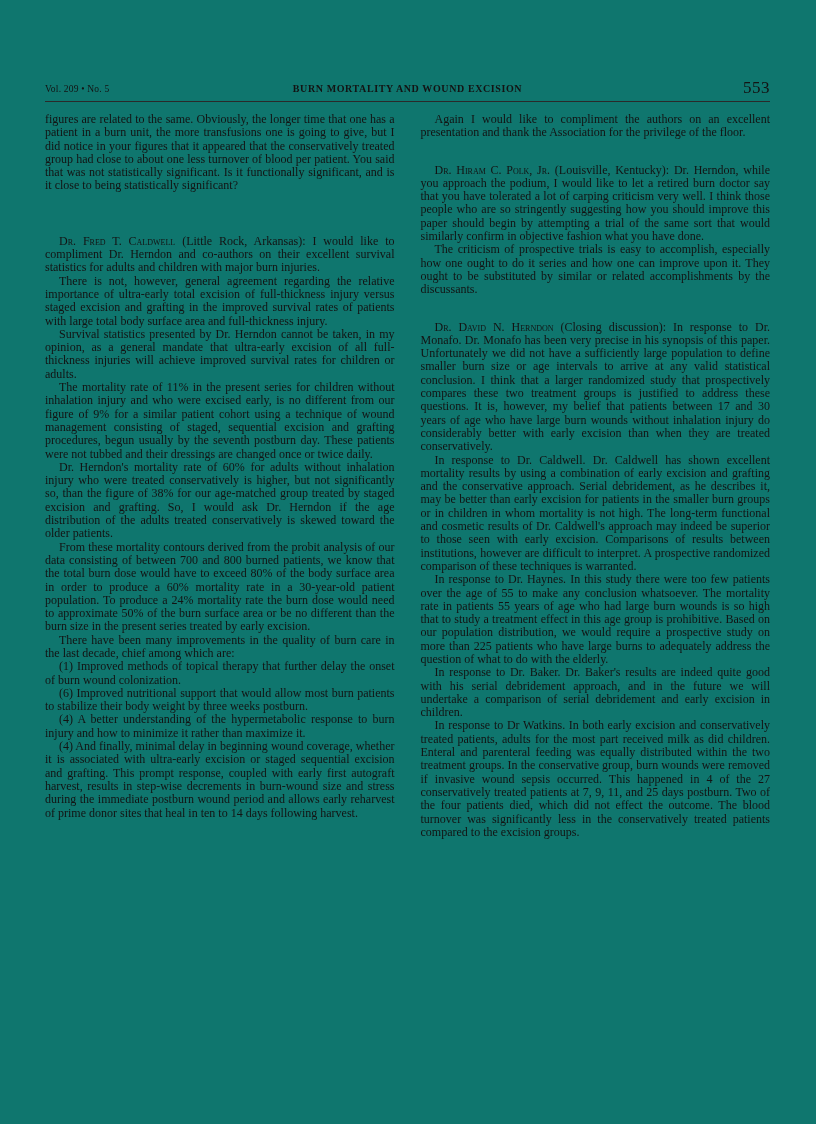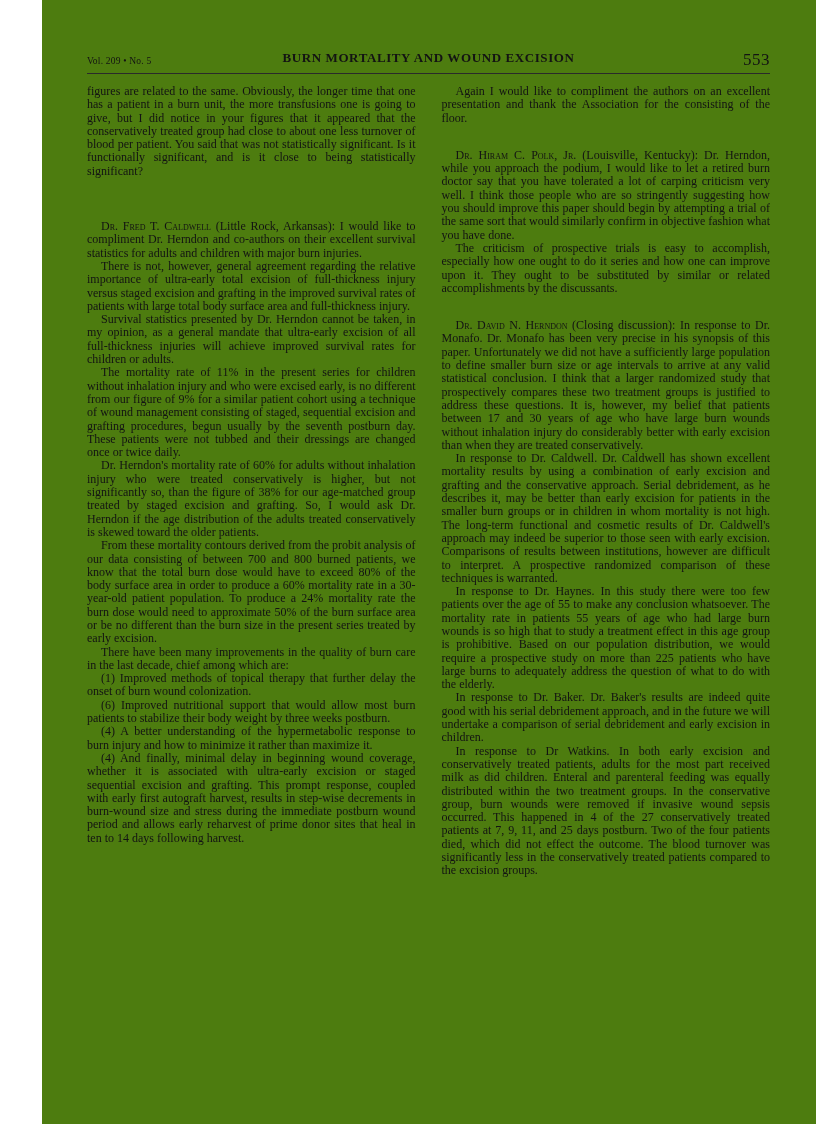--- a/index.html
+++ b/index.html
@@ -6,36 +6,35 @@
   html, body { background: #ffffff; }
   body {
     width: 816px; height: 1124px;
     font-family: "Liberation Serif", "DejaVu Serif", serif;
     color: #131313;
     position: relative;
     overflow: hidden;
   }
   .page {
     position: absolute; inset: 0;
-    background: #4d7c0f;
-    padding: 48px 46px 0 45px;
-    margin-left: 42px;
+    background: #0f766e;
+    padding: 76px 46px 0 45px;
   }
   .header {
     position: relative;
     height: 22px;
   }
   .vol-info {
     position: absolute; left: 0; bottom: 4px;
     font-size: 9.5px; letter-spacing: 0.2px;
   }
   .running-title {
     position: absolute; left: 50%; transform: translateX(-50%);
     bottom: 4px;
-    font-size: 13px; font-weight: bold; letter-spacing: 0.6px;
+    font-size: 10px; font-weight: bold; letter-spacing: 0.6px;
     white-space: nowrap;
   }
   .page-number {
     position: absolute; right: 0; bottom: 0;
     font-size: 17px; letter-spacing: 0.5px;
   }
   .rule {
     border-top: 1.2px solid #2a2a2a;
     margin-top: 3px;
     margin-bottom: 11px;
@@ -80,21 +79,21 @@
       <p class="para indent"><span>Dr. Herndon's mortality rate of 60% for adults without inhalation injury who were treated conservatively is higher, but not significantly so, than the figure of 38% for our age-matched group treated by staged excision and grafting. So, I would ask Dr. Herndon if the age distribution of the adults treated conservatively is skewed toward the older patients.</span></p>
       <p class="para indent"><span>From these mortality contours derived from the probit analysis of our data consisting of between 700 and 800 burned patients, we know that the total burn dose would have to exceed 80% of the body surface area in order to produce a 60% mortality rate in a 30-year-old patient population. To produce a 24% mortality rate the burn dose would need to approximate 50% of the burn surface area or be no different than the burn size in the present series treated by early excision.</span></p>
       <p class="para indent"><span>There have been many improvements in the quality of burn care in the last decade, chief among which are:</span></p>
       <p class="para indent"><span>(1) Improved methods of topical therapy that further delay the onset of burn wound colonization.</span></p>
       <p class="para indent"><span>(6) Improved nutritional support that would allow most burn patients to stabilize their body weight by three weeks postburn.</span></p>
       <p class="para indent"><span>(4) A better understanding of the hypermetabolic response to burn injury and how to minimize it rather than maximize it.</span></p>
       <p class="para indent"><span>(4) And finally, minimal delay in beginning wound coverage, whether it is associated with ultra-early excision or staged sequential excision and grafting. This prompt response, coupled with early first autograft harvest, results in step-wise decrements in burn-wound size and stress during the immediate postburn wound period and allows early reharvest of prime donor sites that heal in ten to 14 days following harvest.</span></p>
     </div>
 
     <div class="col">
-      <p class="para indent"><span>Again I would like to compliment the authors on an excellent presentation and thank the Association for the consisting of the floor.</span></p>
+      <p class="para indent"><span>Again I would like to compliment the authors on an excellent presentation and thank the Association for the privilege of the floor.</span></p>
       <p class="para indent gap"><span class="speaker">Dr. Hiram C. Polk, Jr.</span><span> (Louisville, Kentucky): Dr. Herndon, while you approach the podium, I would like to let a retired burn doctor say that you have tolerated a lot of carping criticism very well. I think those people who are so stringently suggesting how you should improve this paper should begin by attempting a trial of the same sort that would similarly confirm in objective fashion what you have done.</span></p>
       <p class="para indent"><span>The criticism of prospective trials is easy to accomplish, especially how one ought to do it series and how one can improve upon it. They ought to be substituted by similar or related accomplishments by the discussants.</span></p>
       <p class="para indent gap"><span class="speaker">Dr. David N. Herndon</span><span> (Closing discussion): In response to Dr. Monafo. Dr. Monafo has been very precise in his synopsis of this paper. Unfortunately we did not have a sufficiently large population to define smaller burn size or age intervals to arrive at any valid statistical conclusion. I think that a larger randomized study that prospectively compares these two treatment groups is justified to address these questions. It is, however, my belief that patients between 17 and 30 years of age who have large burn wounds without inhalation injury do considerably better with early excision than when they are treated conservatively.</span></p>
       <p class="para indent"><span>In response to Dr. Caldwell. Dr. Caldwell has shown excellent mortality results by using a combination of early excision and grafting and the conservative approach. Serial debridement, as he describes it, may be better than early excision for patients in the smaller burn groups or in children in whom mortality is not high. The long-term functional and cosmetic results of Dr. Caldwell's approach may indeed be superior to those seen with early excision. Comparisons of results between institutions, however are difficult to interpret. A prospective randomized comparison of these techniques is warranted.</span></p>
       <p class="para indent"><span>In response to Dr. Haynes. In this study there were too few patients over the age of 55 to make any conclusion whatsoever. The mortality rate in patients 55 years of age who had large burn wounds is so high that to study a treatment effect in this age group is prohibitive. Based on our population distribution, we would require a prospective study on more than 225 patients who have large burns to adequately address the question of what to do with the elderly.</span></p>
       <p class="para indent"><span>In response to Dr. Baker. Dr. Baker's results are indeed quite good with his serial debridement approach, and in the future we will undertake a comparison of serial debridement and early excision in children.</span></p>
       <p class="para indent"><span>In response to Dr Watkins. In both early excision and conservatively treated patients, adults for the most part received milk as did children. Enteral and parenteral feeding was equally distributed within the two treatment groups. In the conservative group, burn wounds were removed if invasive wound sepsis occurred. This happened in 4 of the 27 conservatively treated patients at 7, 9, 11, and 25 days postburn. Two of the four patients died, which did not effect the outcome. The blood turnover was significantly less in the conservatively treated patients compared to the excision groups.</span></p>
     </div>
 
   </div>

